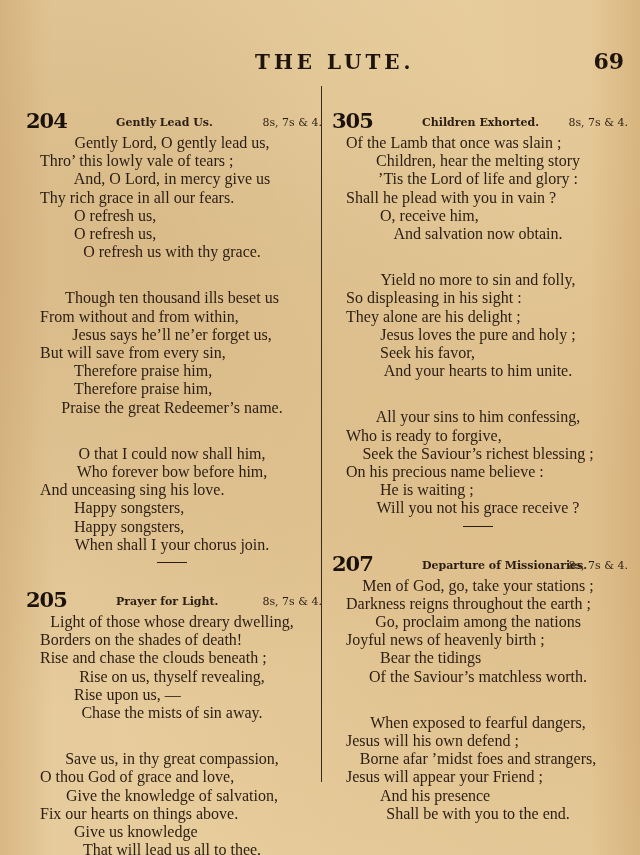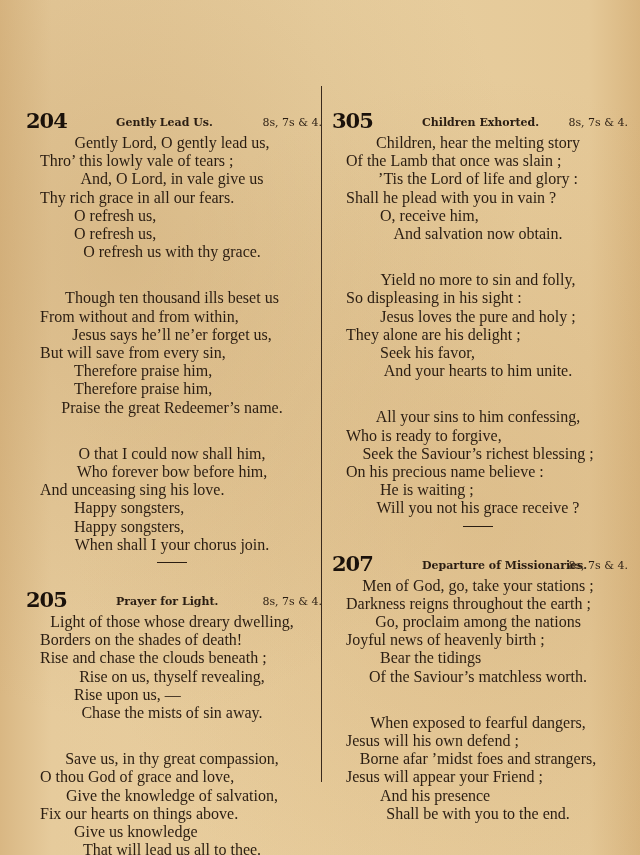--- a/index.html
+++ b/index.html
@@ -64,34 +64,38 @@
   .ind2 { padding-left: 52px; }
   .divider {
     width: 30px; height: 1px; background: #2a1d12;
     margin: 8px auto 6px auto;
   }
 </style>
 </head>
 <body>
 
 <div class="page">
+  <div class="running-head">
+    <span class="running-title">THE LUTE.</span>
+    <span class="page-number">69</span>
+  </div>
 
   <div class="column-rule"></div>
 
   <div class="col left">
       <div class="hymn">
         <div class="hymn-head">
           <span class="hymn-num">204</span>
           <span class="hymn-title">Gently Lead Us.</span>
           <span class="hymn-meter">8s, 7s &amp; 4.</span>
         </div>
         <div class="stanza">
           <span class="line ind0">Gently Lord, O gently lead us,</span>
           <span class="line ind1">Thro’ this lowly vale of tears ;</span>
-          <span class="line ind0">And, O Lord, in vale give us</span>
+          <span class="line ind0">And, O Lord, in mercy give us</span>
           <span class="line ind1">Thy rich grace in all our fears.</span>
           <span class="line ind2">O refresh us,</span>
           <span class="line ind2">O refresh  us,</span>
           <span class="line ind0">O refresh us with thy grace.</span>
         </div>
         <div class="stanza">
           <span class="line ind0">Though ten thousand ills beset us</span>
           <span class="line ind1">From without and from within,</span>
           <span class="line ind0">Jesus says he’ll ne’er forget us,</span>
           <span class="line ind1">But will save from every sin,</span>
@@ -134,32 +138,32 @@
       </div>
     </div>
   <div class="col right">
       <div class="hymn">
         <div class="hymn-head">
           <span class="hymn-num">305</span>
           <span class="hymn-title">Children Exhorted.</span>
           <span class="hymn-meter">8s, 7s &amp; 4.</span>
         </div>
         <div class="stanza">
+          <span class="line ind1">Of the Lamb that once was slain ;</span>
           <span class="line ind0">Children, hear the melting story</span>
-          <span class="line ind1">Of the Lamb that once was slain ;</span>
           <span class="line ind0">’Tis the Lord of life and glory :</span>
           <span class="line ind1">Shall he plead with you in vain ?</span>
           <span class="line ind2">O, receive him,</span>
           <span class="line ind0">And salvation now obtain.</span>
         </div>
         <div class="stanza">
           <span class="line ind0">Yield no more to sin and folly,</span>
           <span class="line ind1">So displeasing in his sight :</span>
+          <span class="line ind1">They alone are his delight ;</span>
           <span class="line ind0">Jesus loves the pure and holy ;</span>
-          <span class="line ind1">They alone are his delight ;</span>
           <span class="line ind2">Seek his favor,</span>
           <span class="line ind0">And your hearts to him unite.</span>
         </div>
         <div class="stanza">
           <span class="line ind0">All your sins to him confessing,</span>
           <span class="line ind1">Who is ready to forgive,</span>
           <span class="line ind0">Seek the Saviour’s richest blessing ;</span>
           <span class="line ind1">On his precious name believe :</span>
           <span class="line ind2">He is waiting ;</span>
           <span class="line ind0">Will you not his grace receive ?</span>

